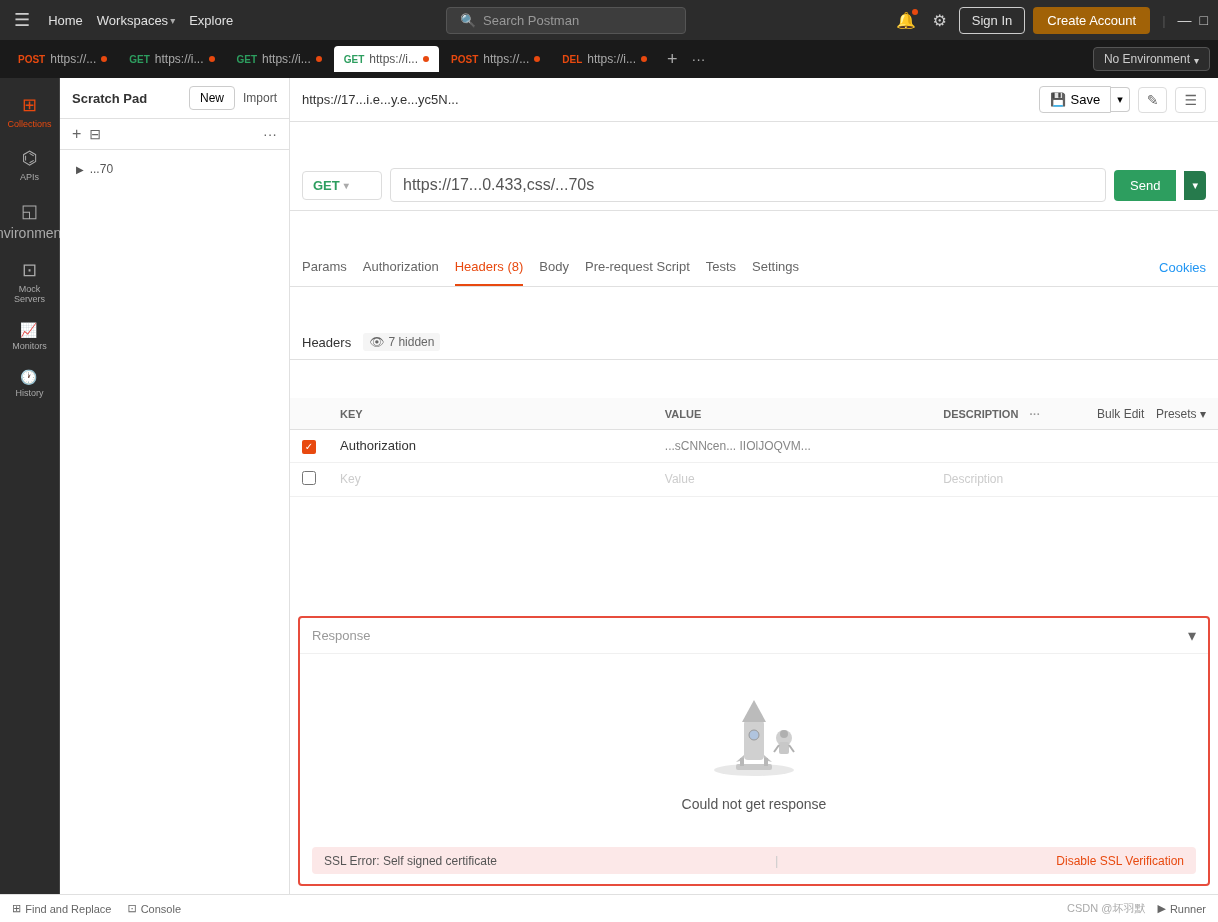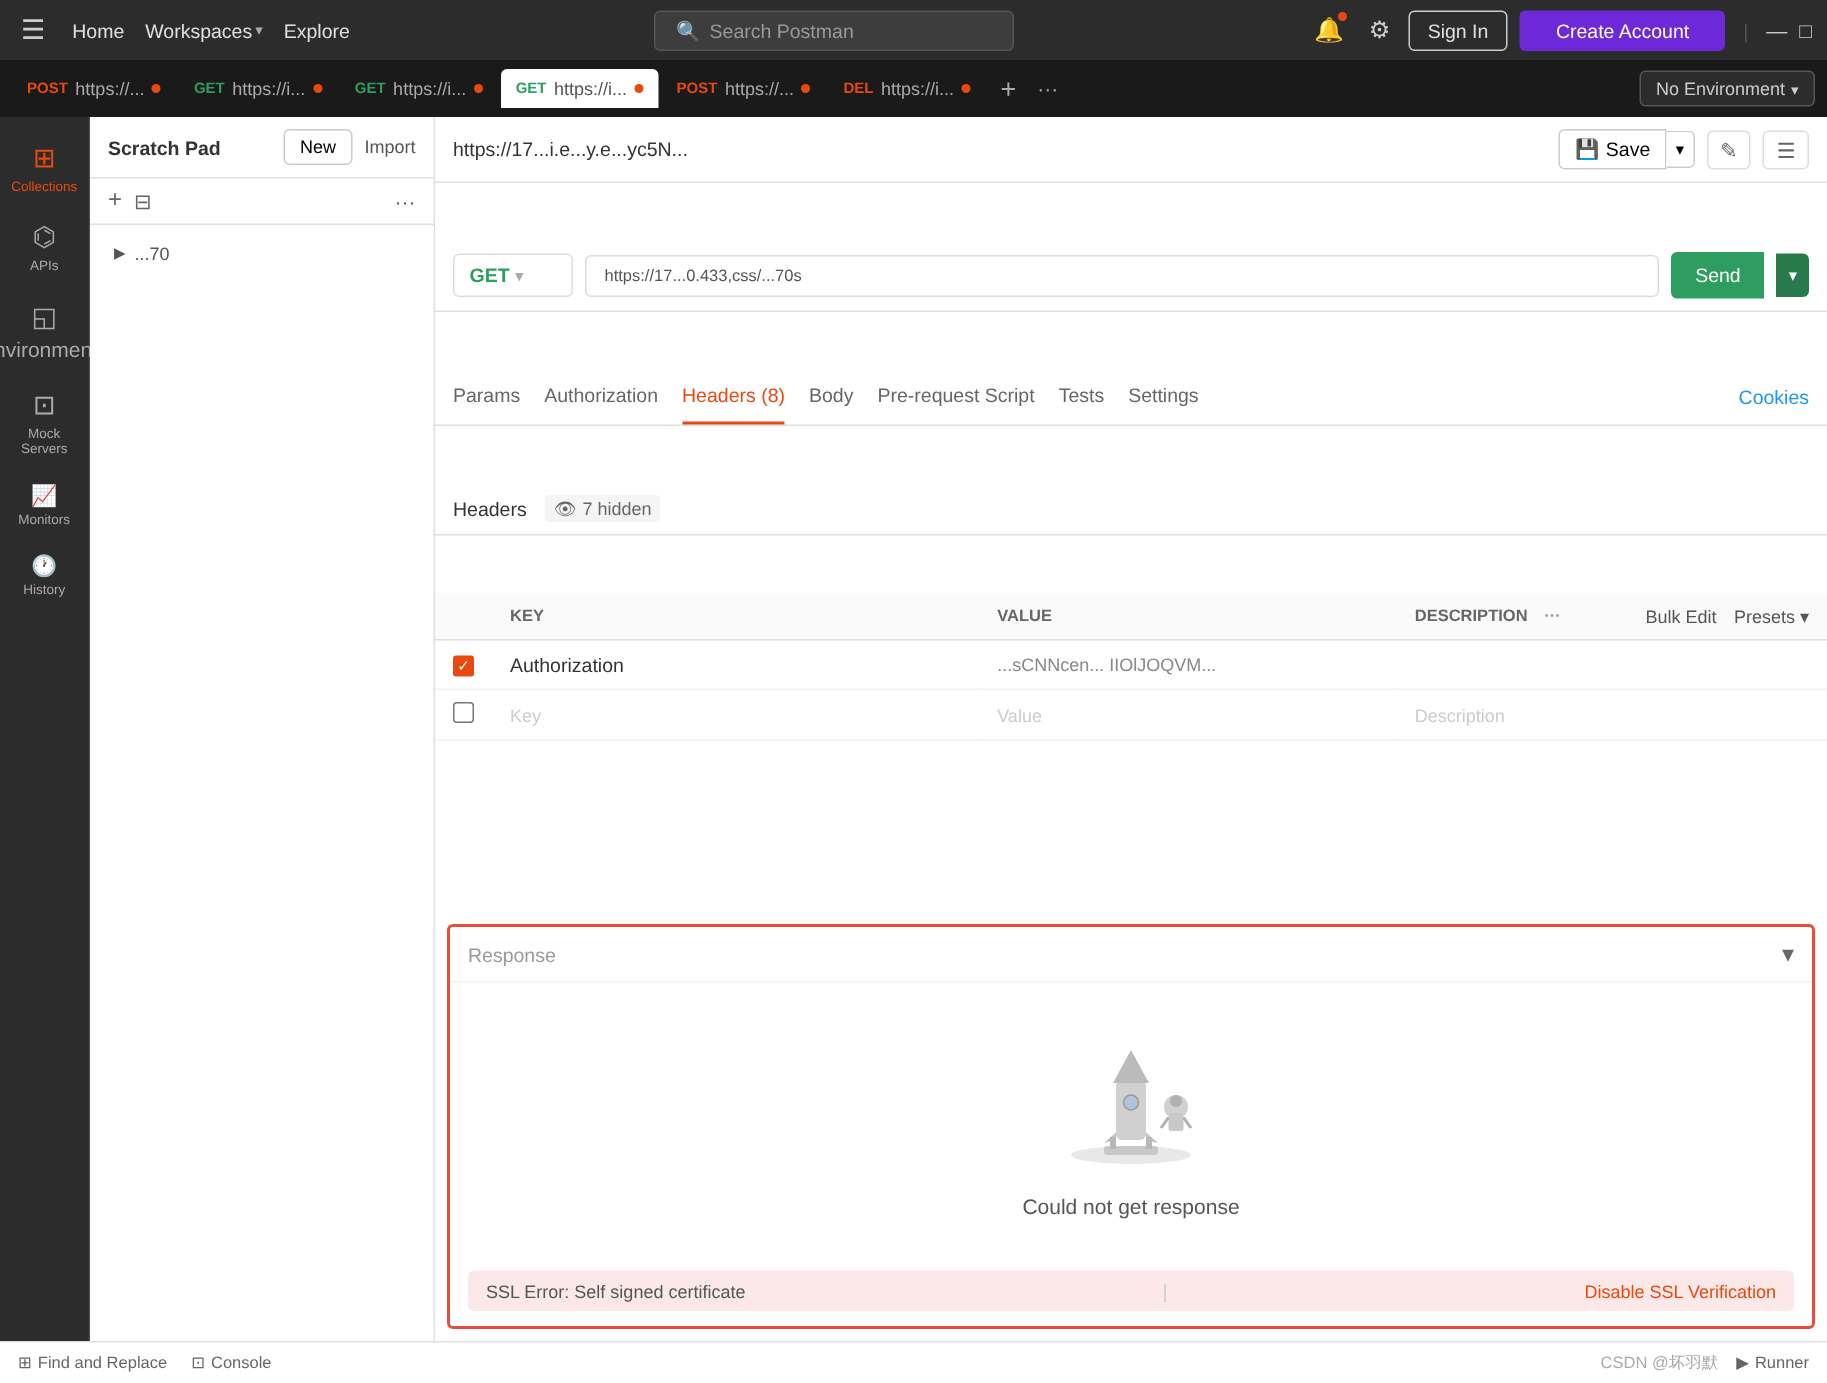--- a/index.html
+++ b/index.html
@@ -24,21 +24,21 @@
     </div>
   </div>
 
   <div style="display:flex;align-items:center;gap:8px;">
     <button style="background:none;border:none;color:#ccc;cursor:pointer;font-size:16px;padding:4px;position:relative;">
       🔔
       <span style="position:absolute;top:2px;right:2px;width:6px;height:6px;background:#e8490f;border-radius:50%;"></span>
     </button>
     <button style="background:none;border:none;color:#ccc;cursor:pointer;font-size:16px;padding:4px;">⚙</button>
     <button style="background:none;border:1px solid #ccc;color:#e0e0e0;border-radius:4px;padding:5px 12px;cursor:pointer;font-size:13px;">Sign In</button>
-    <button style="background:#6d28d9;border:none;color:white;border-radius:4px;padding:6px 24px;cursor:pointer;font-size:13px;font-weight:500;">Create Account</button>
+    <button style="background:#a16207;border:none;color:white;border-radius:4px;padding:6px 14px;cursor:pointer;font-size:13px;font-weight:500;">Create Account</button>
     <span style="color:#555;margin:0 4px;">|</span>
     <button style="background:none;border:none;color:#ccc;cursor:pointer;font-size:14px;">—</button>
     <button style="background:none;border:none;color:#ccc;cursor:pointer;font-size:14px;">□</button>
   </div>
 </div>
 
 <div style="background:#1a1a1a;height:38px;display:flex;align-items:center;padding:0 8px;gap:2px;overflow-x:hidden;">
 
   <div style="display:flex;align-items:center;gap:5px;padding:6px 10px;cursor:pointer;font-size:12px;color:#aaa;white-space:nowrap;">
     <span style="color:#e8490f;font-size:10px;font-weight:600;">POST</span>
@@ -146,21 +146,21 @@
       </div>
       <button style="background:none;border:1px solid #ddd;border-radius:4px;color:#666;cursor:pointer;font-size:14px;padding:4px 8px;">✎</button>
       <button style="background:none;border:1px solid #ddd;border-radius:4px;color:#666;cursor:pointer;font-size:14px;padding:4px 8px;">☰</button>
     </div>
 
     <div style="display:flex;align-items:center;padding:8px 12px;gap:8px;border-bottom:1px solid #e0e0e0;">
       <div style="display:flex;align-items:center;gap:4px;border:1px solid #ddd;border-radius:4px;padding:6px 10px;cursor:pointer;background:#fff;color:#2d9e5f;font-weight:600;font-size:13px;min-width:80px;">
         <span>GET</span>
         <span style="font-size:10px;color:#aaa;">▾</span>
       </div>
-      <input style="flex: 1 1 0%; border: 1px solid rgb(221, 221, 221); border-radius: 4px; padding: 7px 12px; font-size: 11px; color: rgb(85, 85, 85); outline: none;" value="https://17...0.433,css/...70s">
+      <input style="flex: 1 1 0%; border: 1px solid rgb(221, 221, 221); border-radius: 4px; padding: 7px 12px; font-size: 16px; color: rgb(85, 85, 85); outline: none;" value="https://17...0.433,css/...70s">
       <button style="background:#2d9e5f;color:white;border:none;border-radius:4px 0 0 4px;padding:8px 16px;cursor:pointer;font-size:13px;font-weight:500;">Send</button>
       <button style="background:#267a4c;color:white;border:none;border-radius:0 4px 4px 0;padding:8px 8px;cursor:pointer;font-size:11px;">▾</button>
     </div>
 
     <div style="display:flex;align-items:center;padding:0 12px;border-bottom:1px solid #e0e0e0;gap:16px;">
       <span style="padding:10px 0;font-size:13px;color:#666;cursor:pointer;border-bottom:2px solid transparent;white-space:nowrap;">Params</span>
       <span style="padding:10px 0;font-size:13px;color:#666;cursor:pointer;border-bottom:2px solid transparent;white-space:nowrap;">Authorization</span>
       <span style="padding:10px 0;font-size:13px;color:#e8490f;cursor:pointer;border-bottom:2px solid #e8490f;white-space:nowrap;">
         <span>Headers</span> <span style="color:#e8490f;">(8)</span>
       </span>

